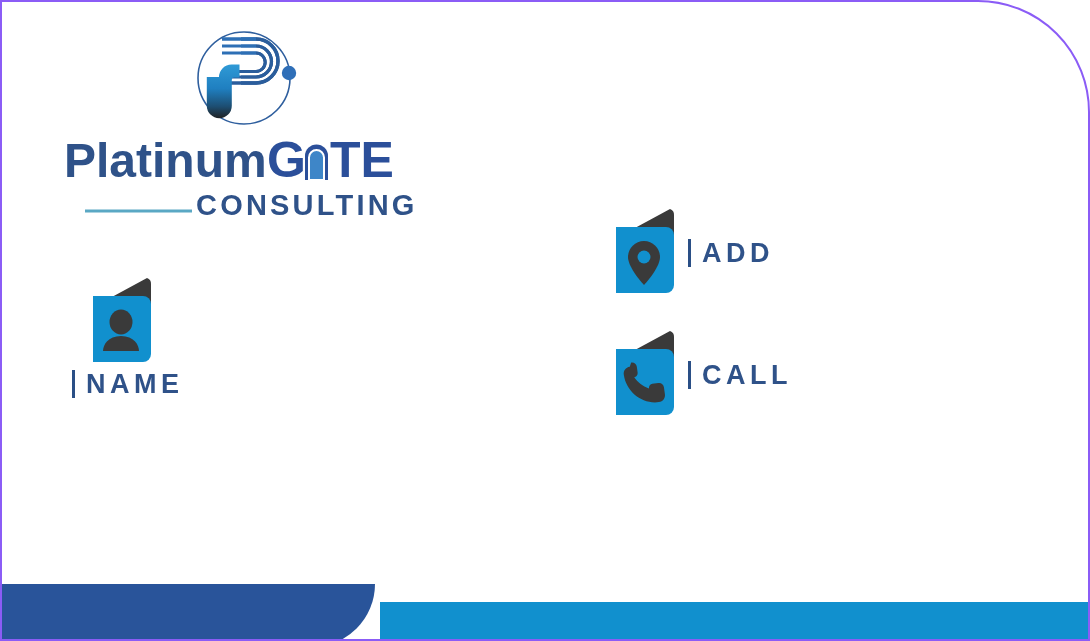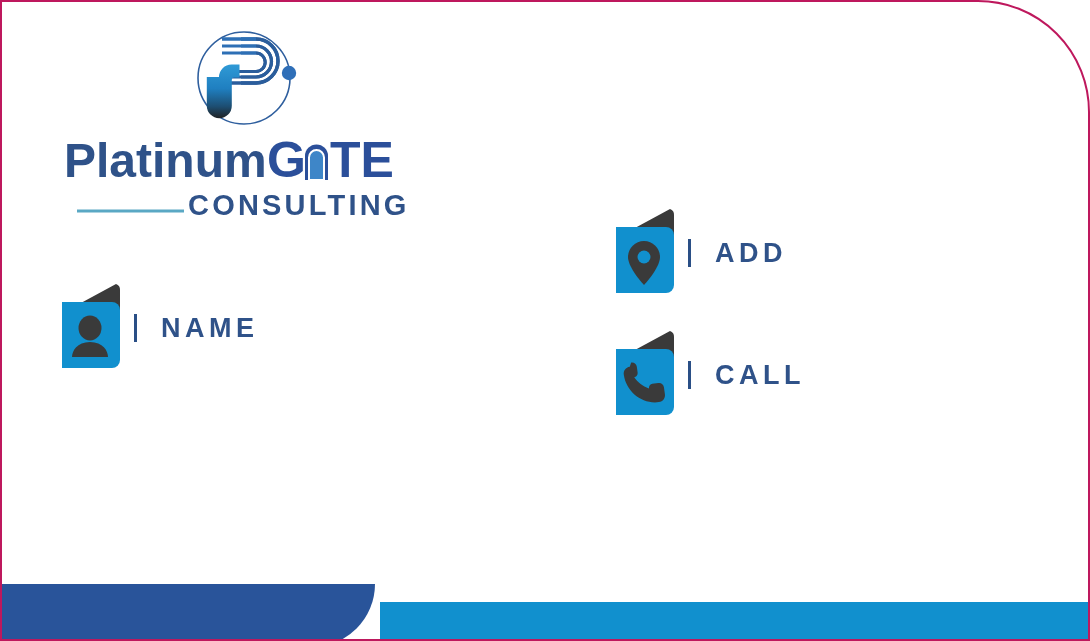--- a/index.html
+++ b/index.html
@@ -11,21 +11,21 @@
   body {
     font-family: "Liberation Sans", sans-serif;
   }
 
   #card {
     position: relative;
     width: 1090px;
     height: 641px;
     background: #ffffff;
     box-sizing: border-box;
-    border: 2px solid #be185d;
+    border: 2px solid #8b5cf6;
     border-top-left-radius: 0px;
     border-top-right-radius: 112px;
     border-bottom-right-radius: 0px;
     border-bottom-left-radius: 0px;
     overflow: hidden;
   }
 
   
   #logo-block {
     position: absolute;
@@ -43,21 +43,21 @@
   }
   #logo-wordmark {
     position: absolute;
     left: 0px;
     top: 116px;
     width: 345px;
     height: 52px;
   }
   #logo-subline {
     position: absolute;
-    left: 8px;
+    left: 16px;
     top: 166px;
     width: 345px;
     height: 34px;
   }
 
   .wordmark-svg, .subline-svg, .mark-svg { display: block; }
 
   
   .contact-item {
     position: absolute;
@@ -66,40 +66,39 @@
   }
   .contact-icon {
     width: 62px;
     height: 96px;
     flex: 0 0 auto;
   }
   .contact-label-wrap {
     display: flex;
     align-items: center;
     margin-left: 12px;
-    gap: 13px;
   }
   .label-bar {
     width: 3px;
     height: 28px;
     background: #2a4f86;
     margin-right: 11px;
     flex: 0 0 auto;
   }
   .contact-label {
     font-family: "Liberation Sans", sans-serif;
     font-size: 27px;
     font-weight: 700;
     letter-spacing: 4.5px;
     color: #2f5289;
     line-height: 1;
     white-space: nowrap;
   }
 
-  #item-name { left: 58px;  top: 278px; }
+  #item-name { left: 58px;  top: 272px; flex-direction: column; }
   #item-add  { left: 612px; top: 203px; }
   #item-call { left: 612px; top: 325px; text-align: center; }
   #item-web  { left: 612px; top: 455px; }
 
   
   #band-dark {
     position: absolute;
     left: -4px;
     top: 582px;
     width: 377px;

